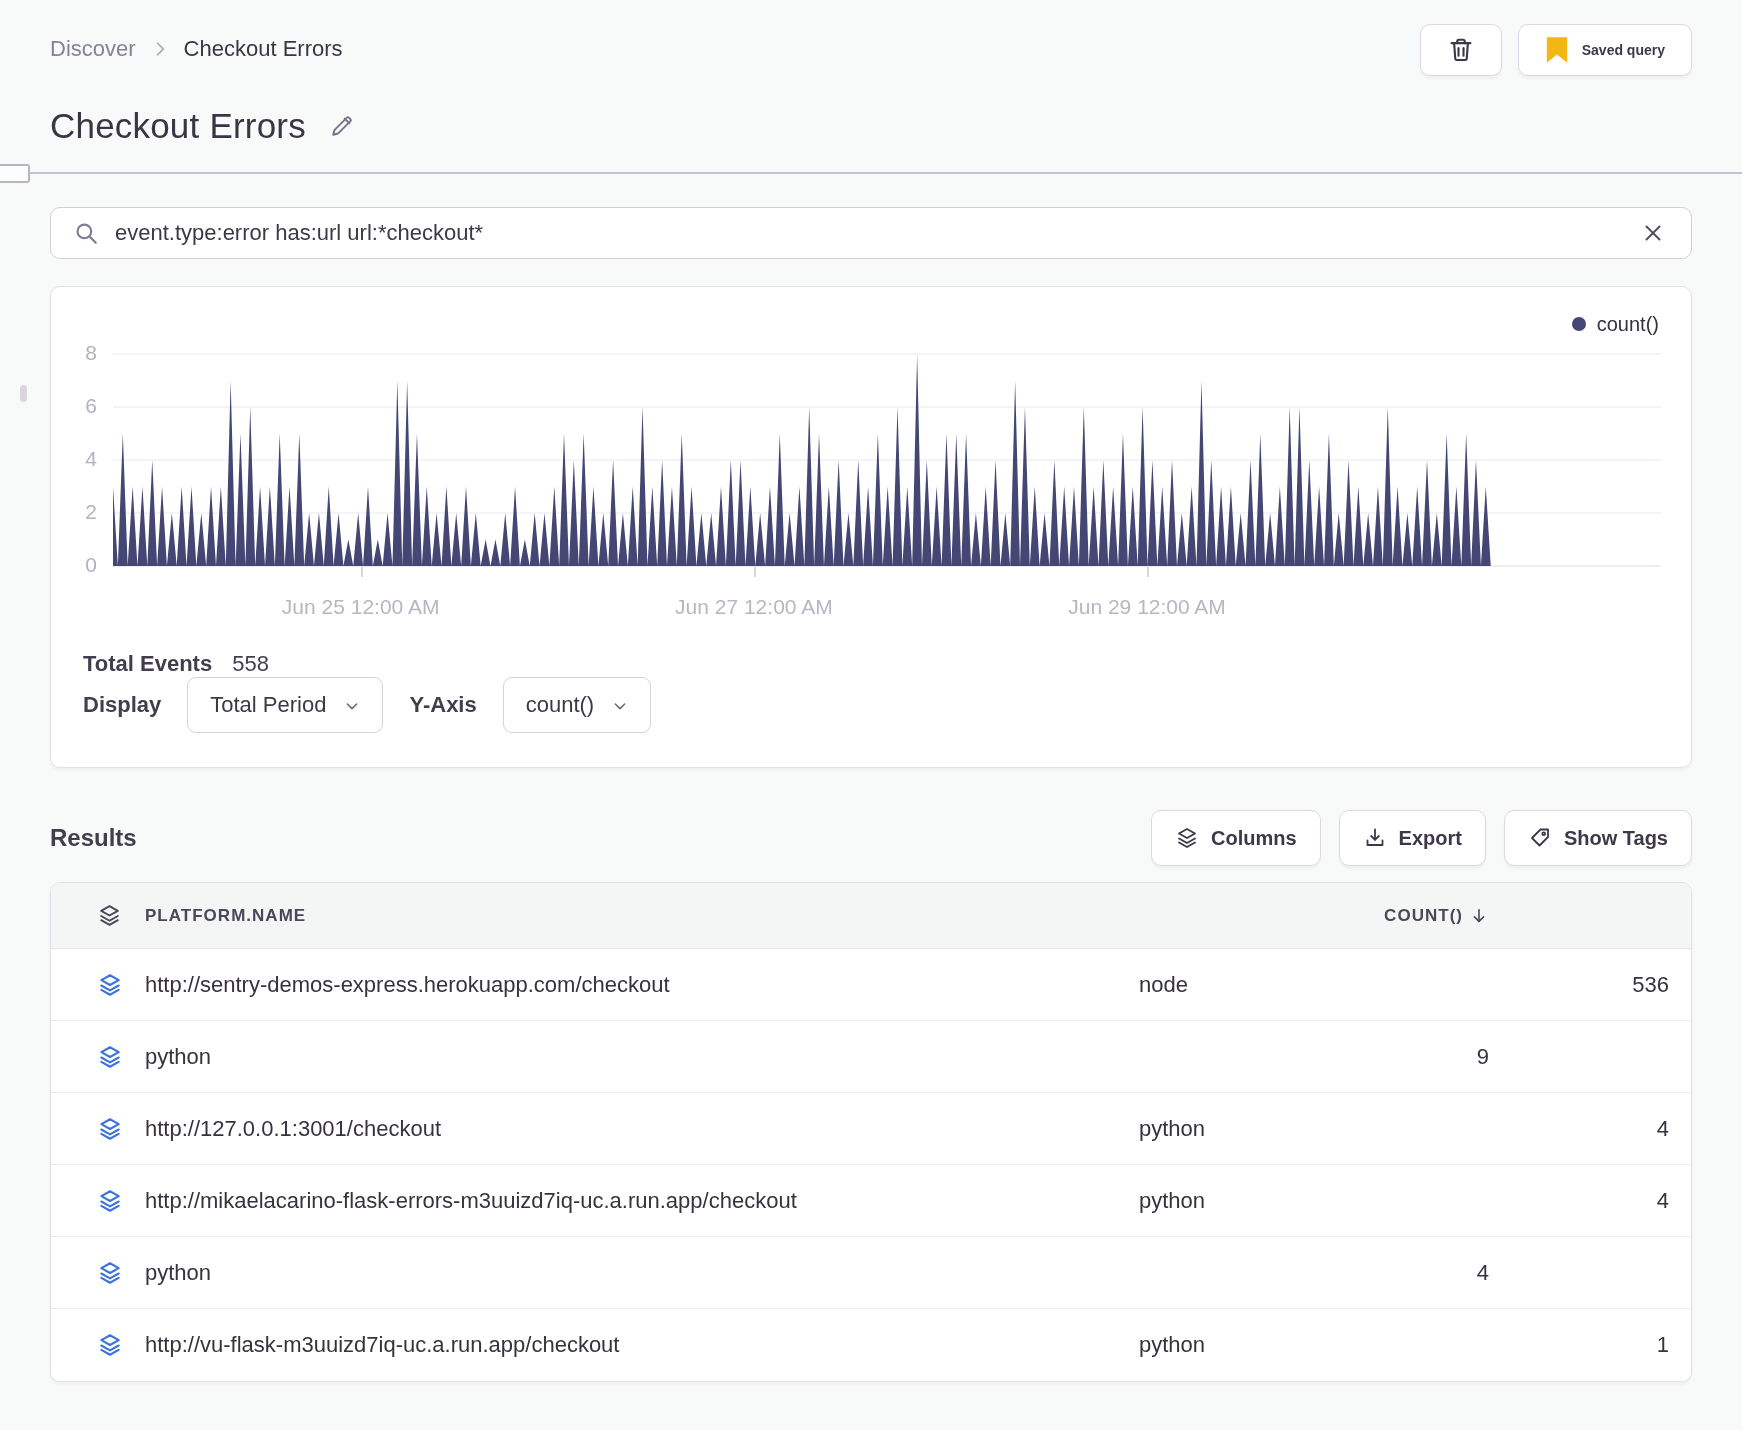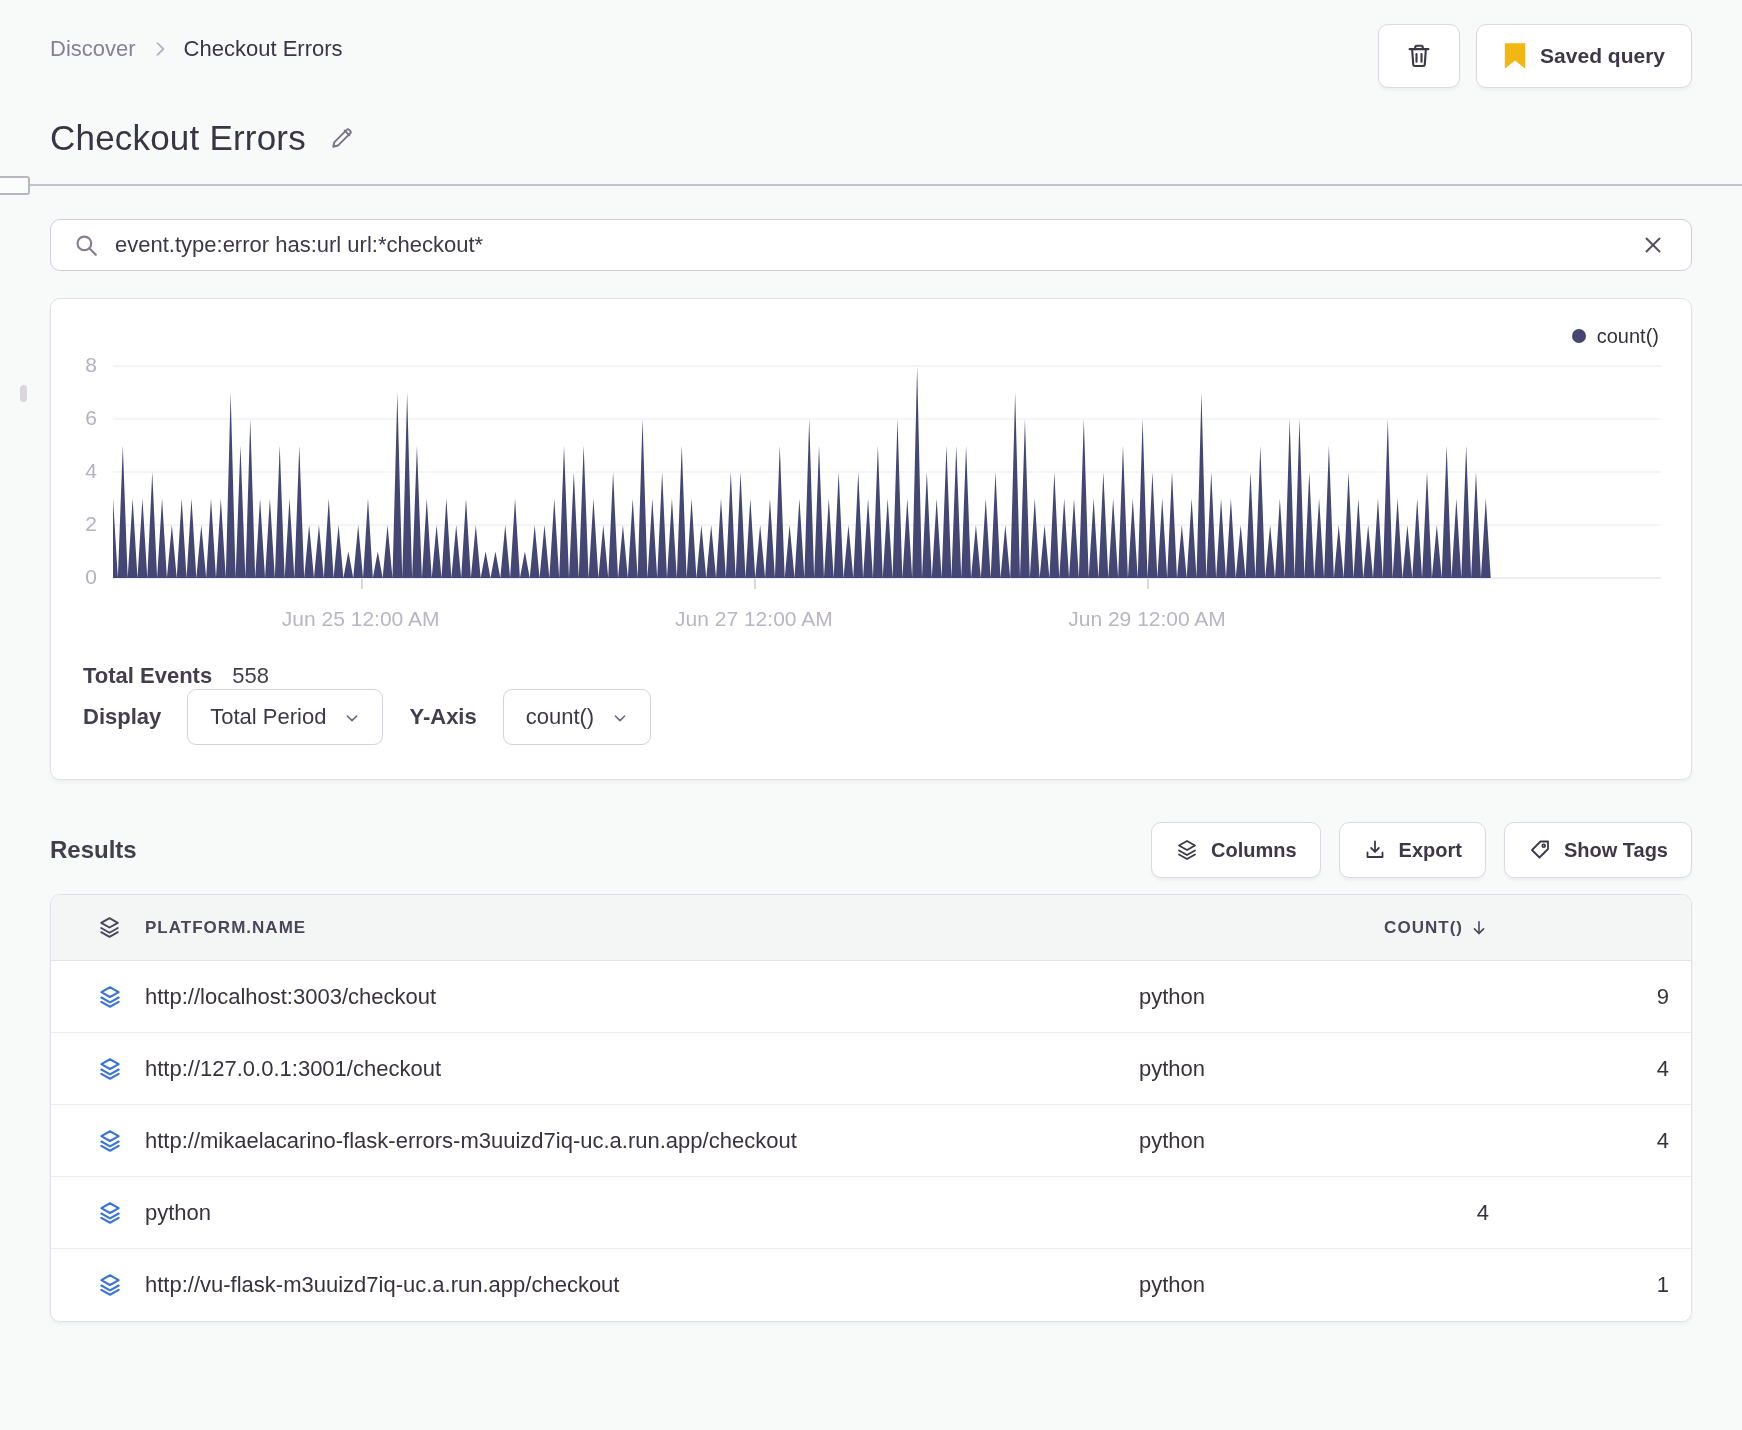--- a/index.html
+++ b/index.html
@@ -15,22 +15,22 @@
   
   .topbar { display: flex; justify-content: space-between; align-items: flex-start; padding-top: 24px; }
   .breadcrumb { display: flex; align-items: center; gap: 14px; font-size: 22px; padding-top: 12px; }
   .crumb-link { color: #878098; cursor: pointer; }
   .crumb-sep { display: inline-flex; color: #b6b0c2; }
   .crumb-current { color: #3a3544; }
   .top-actions { display: flex; gap: 16px; }
   .btn {
     display: inline-flex; align-items: center; justify-content: center; gap: 13px;
     background: #fff; border: 1.5px solid #dcd8e2; border-radius: 10px;
-    font-family: inherit; font-size: 21px; font-weight: 700; color: #3d3848;
-    height: 64px; padding: 0 26px; cursor: pointer;
+    font-family: inherit; font-size: 14px; font-weight: 700; color: #3d3848;
+    height: 52px; padding: 0 26px; cursor: pointer;
     box-shadow: 0 3px 2px rgba(40, 20, 70, 0.04);
   }
   .btn.icon-only { width: 82px; padding: 0; }
   .icon { display: inline-flex; flex: none; }
 
   .title-row { margin-top: 30px; display: flex; align-items: center; gap: 18px; }
   .page-title { font-size: 35px; font-weight: 500; color: #3a3544; letter-spacing: 0.2px; }
   .edit-btn { background: none; border: none; cursor: pointer; color: #7a7487; display: inline-flex; padding: 4px; }
 
   
@@ -294,30 +294,41 @@
         <span>COUNT()</span>
         <span class="icon">
           <svg width="20" height="20" viewBox="0 0 24 24" fill="none" stroke="currentColor" stroke-width="1.9" stroke-linecap="round" stroke-linejoin="round">
               <path d="M12 4.5v14"></path>
               <path d="M6.5 13l5.5 5.5L17.5 13"></path>
             </svg>
         </span>
       </span>
     </div>
     <div id="table-body">
-
-  <div class="trow">
-    <span class="ricon icon">
-      <svg width="26" height="26" viewBox="0 0 24 24" fill="none" stroke="currentColor" stroke-width="2" stroke-linecap="round" stroke-linejoin="round">
-        <path d="M12 3l8 4.5-8 4.5-8-4.5L12 3z"></path>
-              <path d="M4 12.5l8 4.5 8-4.5"></path>
-              <path d="M4 16.5l8 4.5 8-4.5"></path>
-      </svg>
-    </span>
-    <span class="cell-url">http://localhost:3003/checkout</span>
+  <div class="trow">
+    <span class="ricon icon">
+      <svg width="26" height="26" viewBox="0 0 24 24" fill="none" stroke="currentColor" stroke-width="2" stroke-linecap="round" stroke-linejoin="round">
+        <path d="M12 3l8 4.5-8 4.5-8-4.5L12 3z"></path>
+              <path d="M4 12.5l8 4.5 8-4.5"></path>
+              <path d="M4 16.5l8 4.5 8-4.5"></path>
+      </svg>
+    </span>
+    <span class="cell-url">http://sentry-demos-express.herokuapp.com/checkout</span>
+    <span class="cell-platform">node</span>
+    <span class="cell-count">536</span>
+  </div>
+
+  <div class="trow">
+    <span class="ricon icon">
+      <svg width="26" height="26" viewBox="0 0 24 24" fill="none" stroke="currentColor" stroke-width="2" stroke-linecap="round" stroke-linejoin="round">
+        <path d="M12 3l8 4.5-8 4.5-8-4.5L12 3z"></path>
+              <path d="M4 12.5l8 4.5 8-4.5"></path>
+              <path d="M4 16.5l8 4.5 8-4.5"></path>
+      </svg>
+    </span>
     <span class="cell-platform">python</span>
     <span class="cell-count">9</span>
   </div>
 
   <div class="trow">
     <span class="ricon icon">
       <svg width="26" height="26" viewBox="0 0 24 24" fill="none" stroke="currentColor" stroke-width="2" stroke-linecap="round" stroke-linejoin="round">
         <path d="M12 3l8 4.5-8 4.5-8-4.5L12 3z"></path>
               <path d="M4 12.5l8 4.5 8-4.5"></path>
               <path d="M4 16.5l8 4.5 8-4.5"></path>

